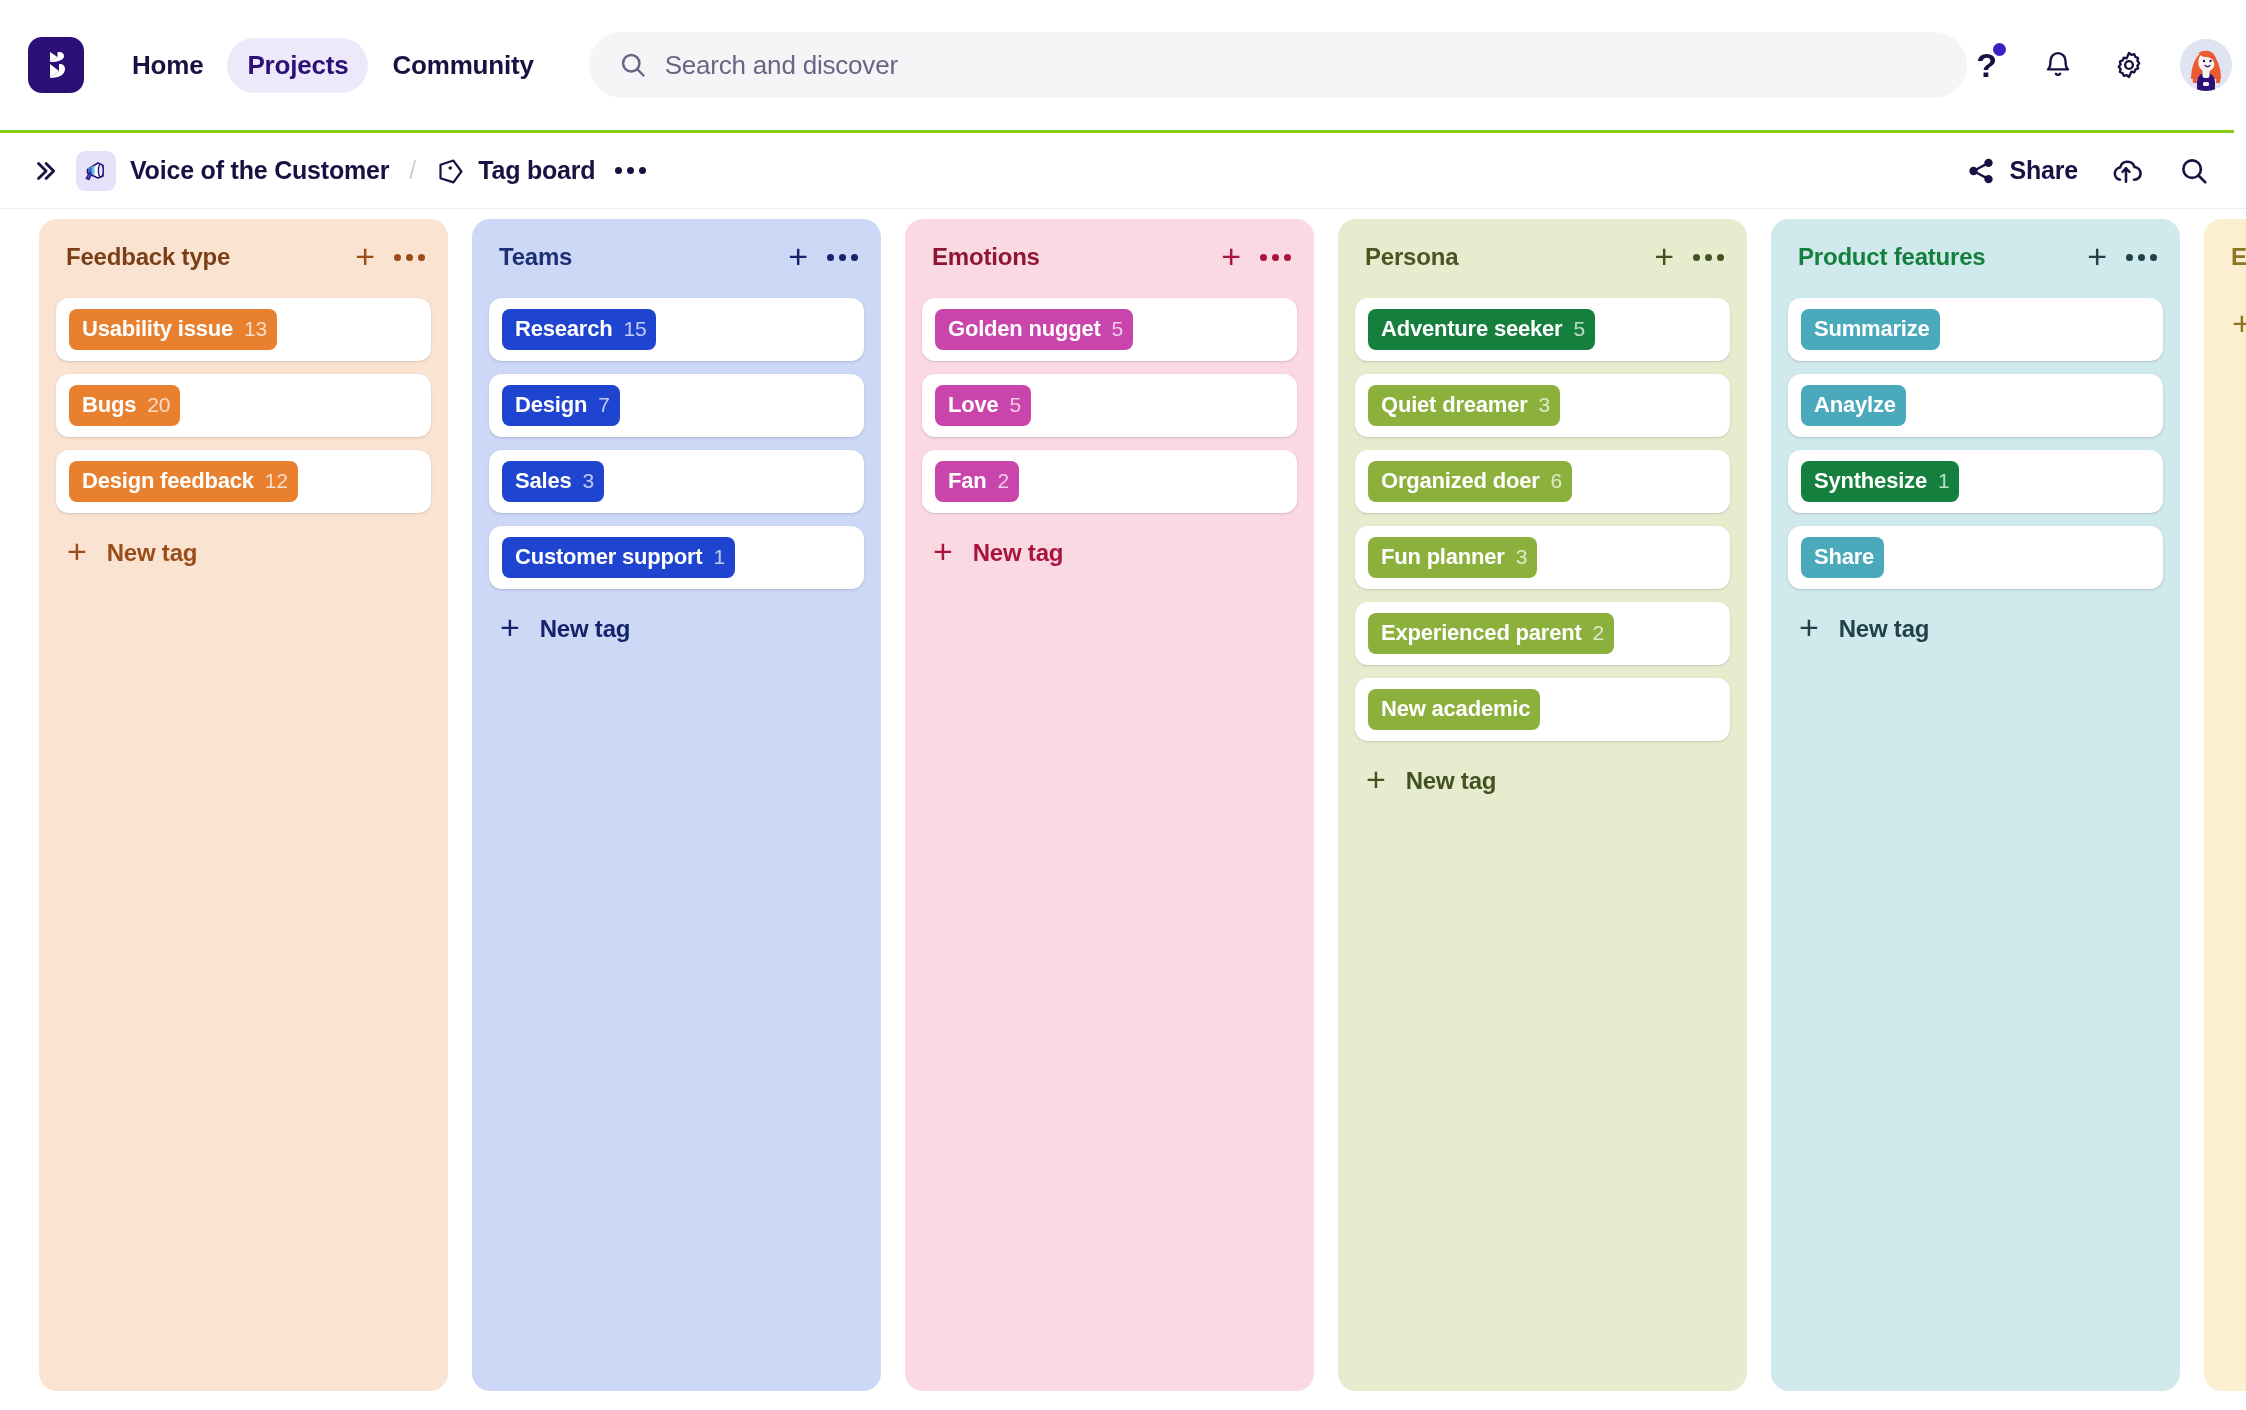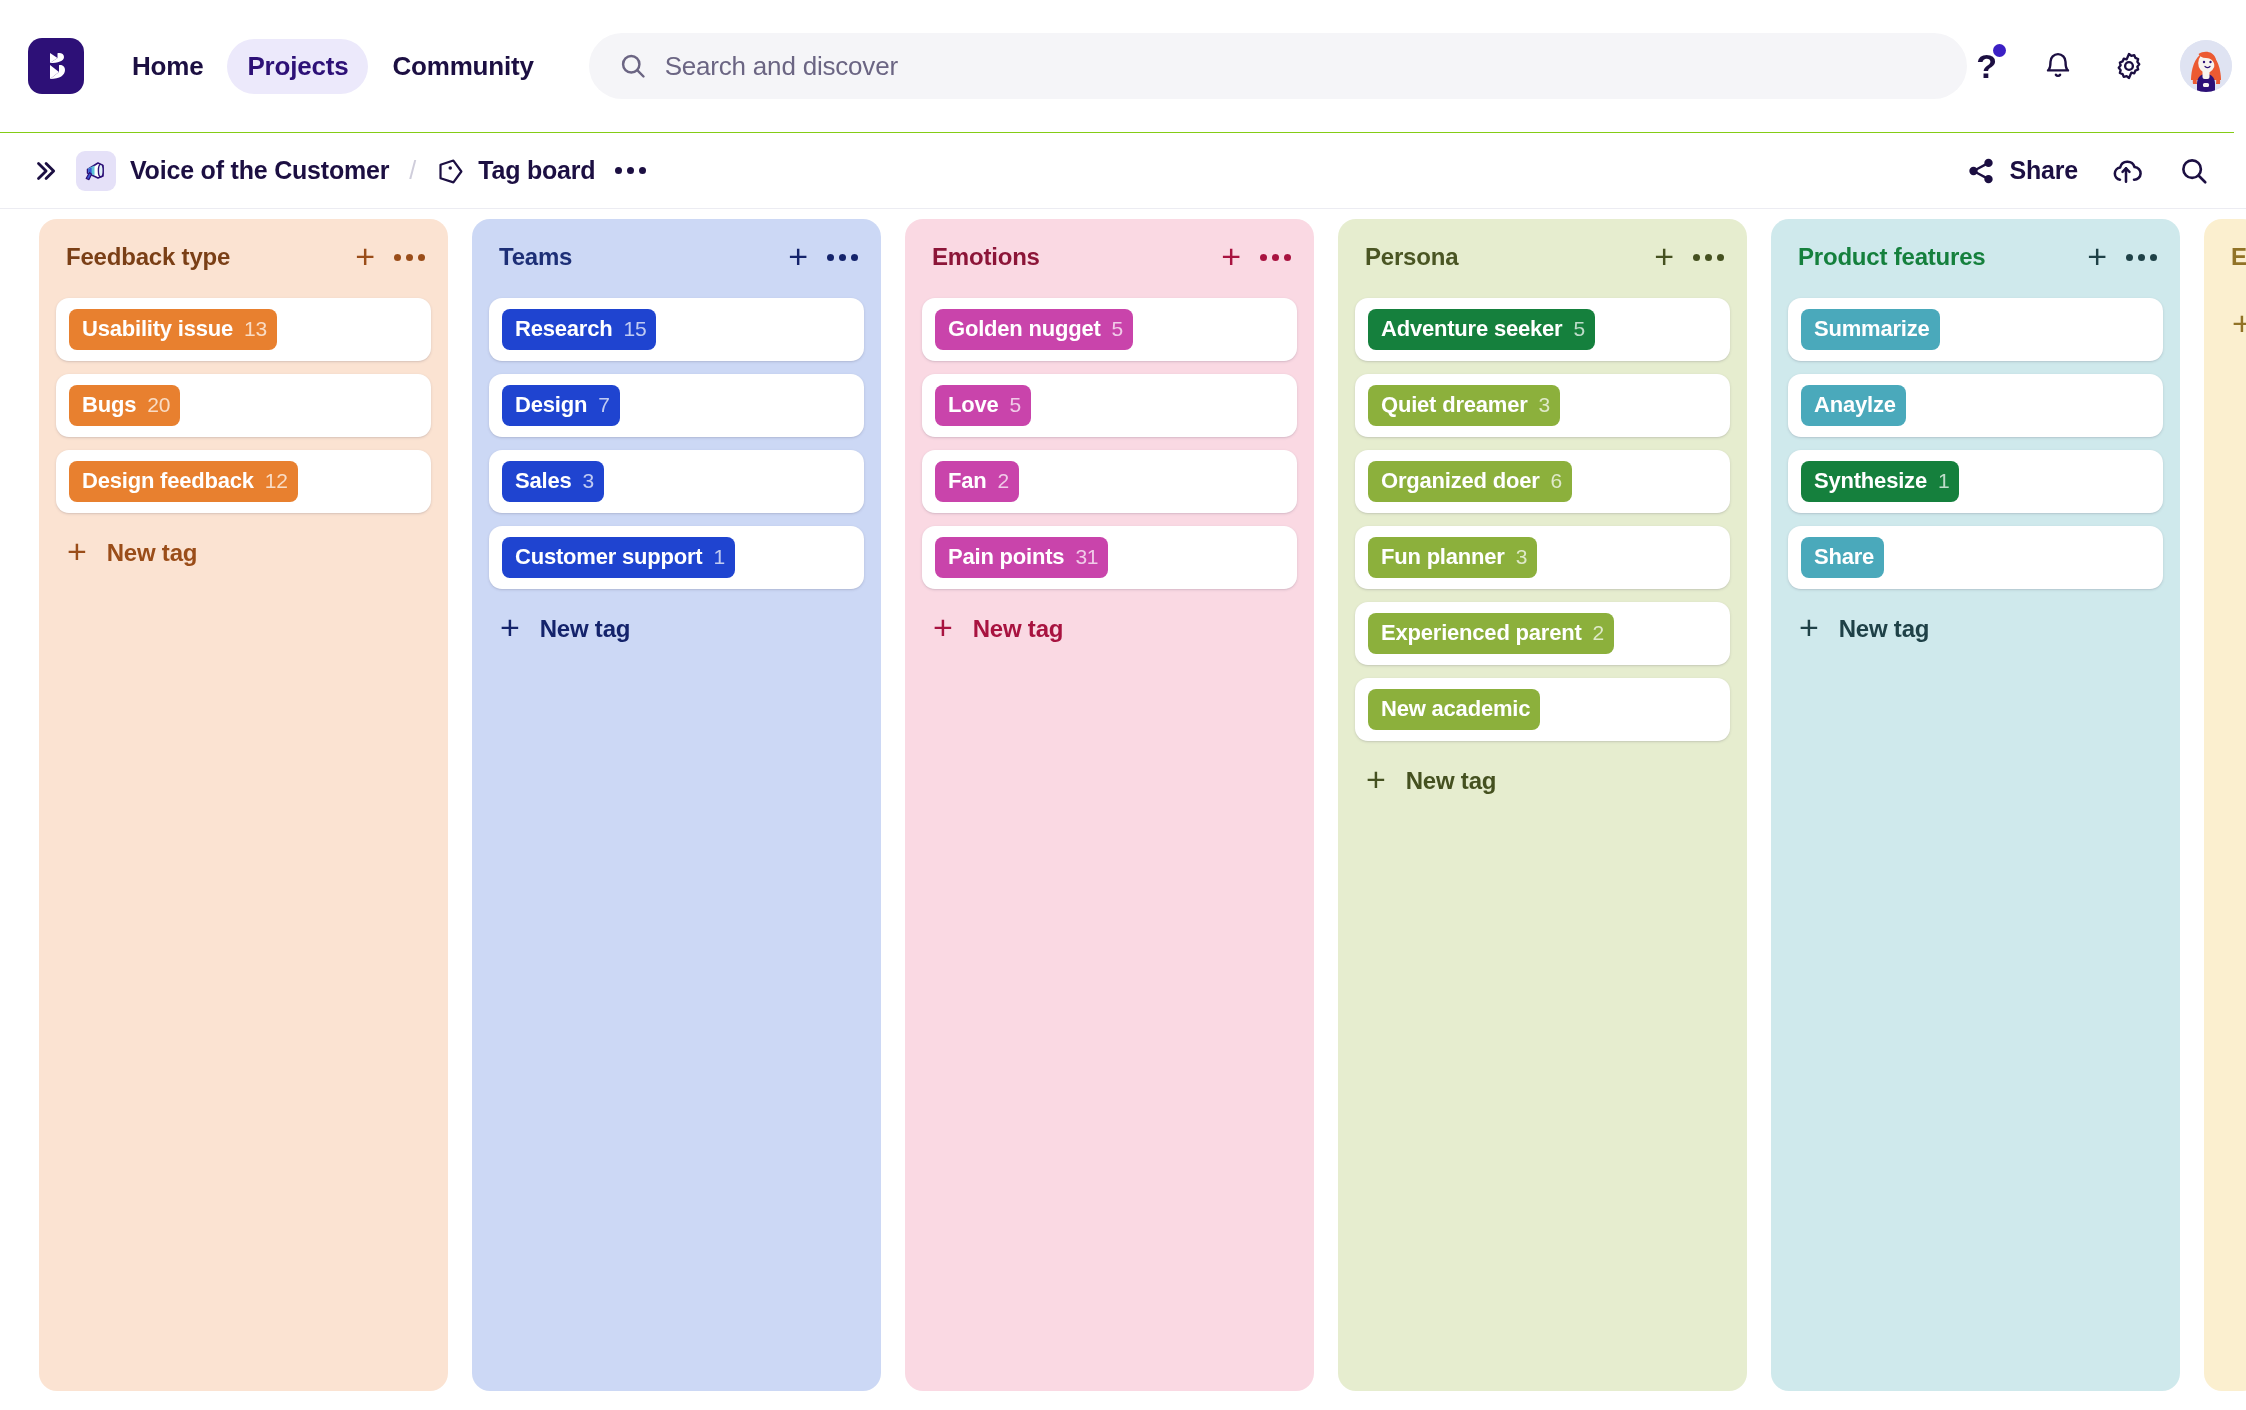--- a/index.html
+++ b/index.html
@@ -10,21 +10,21 @@
     font-family: "Liberation Sans", sans-serif;
     overflow: hidden;
   }
 
   
   .topnav {
     position: absolute;
     top: 0; left: 0;
     width: 2234px; height: 133px;
     background: #ffffff;
-    border-bottom: 1px solid #84cc16;
+    border-bottom: 3px solid #84cc16;
     display: flex;
     align-items: center;
     padding: 0 28px;
   }
   .logo {
     width: 56px; height: 56px;
     border-radius: 14px;
     background: #2d1077;
     display: flex; align-items: center; justify-content: center;
     flex: 0 0 auto;
@@ -476,26 +476,20 @@
           <span>Love</span>
           <span class="cnt">5</span>
         </span>
       </div>
       <div class="card">
         <span class="chip" style="background: rgb(201, 68, 171);">
           <span>Fan</span>
           <span class="cnt">2</span>
         </span>
       </div>
-      <div class="card">
-        <span class="chip" style="background: rgb(201, 68, 171);">
-          <span>Pain points</span>
-          <span class="cnt">31</span>
-        </span>
-      </div>
       <div class="newtag" style="color: rgb(168, 19, 64);">
         <span class="np">+</span>
         <span>New tag</span>
       </div>
     </div>
     <div class="column" style="background: rgb(230, 237, 207);">
       <div class="col-head">
         <div class="col-title" style="color: rgb(74, 85, 35);">Persona</div>
         <div class="col-actions">
           <span class="plus" style="color: rgb(69, 81, 32);">+</span>

